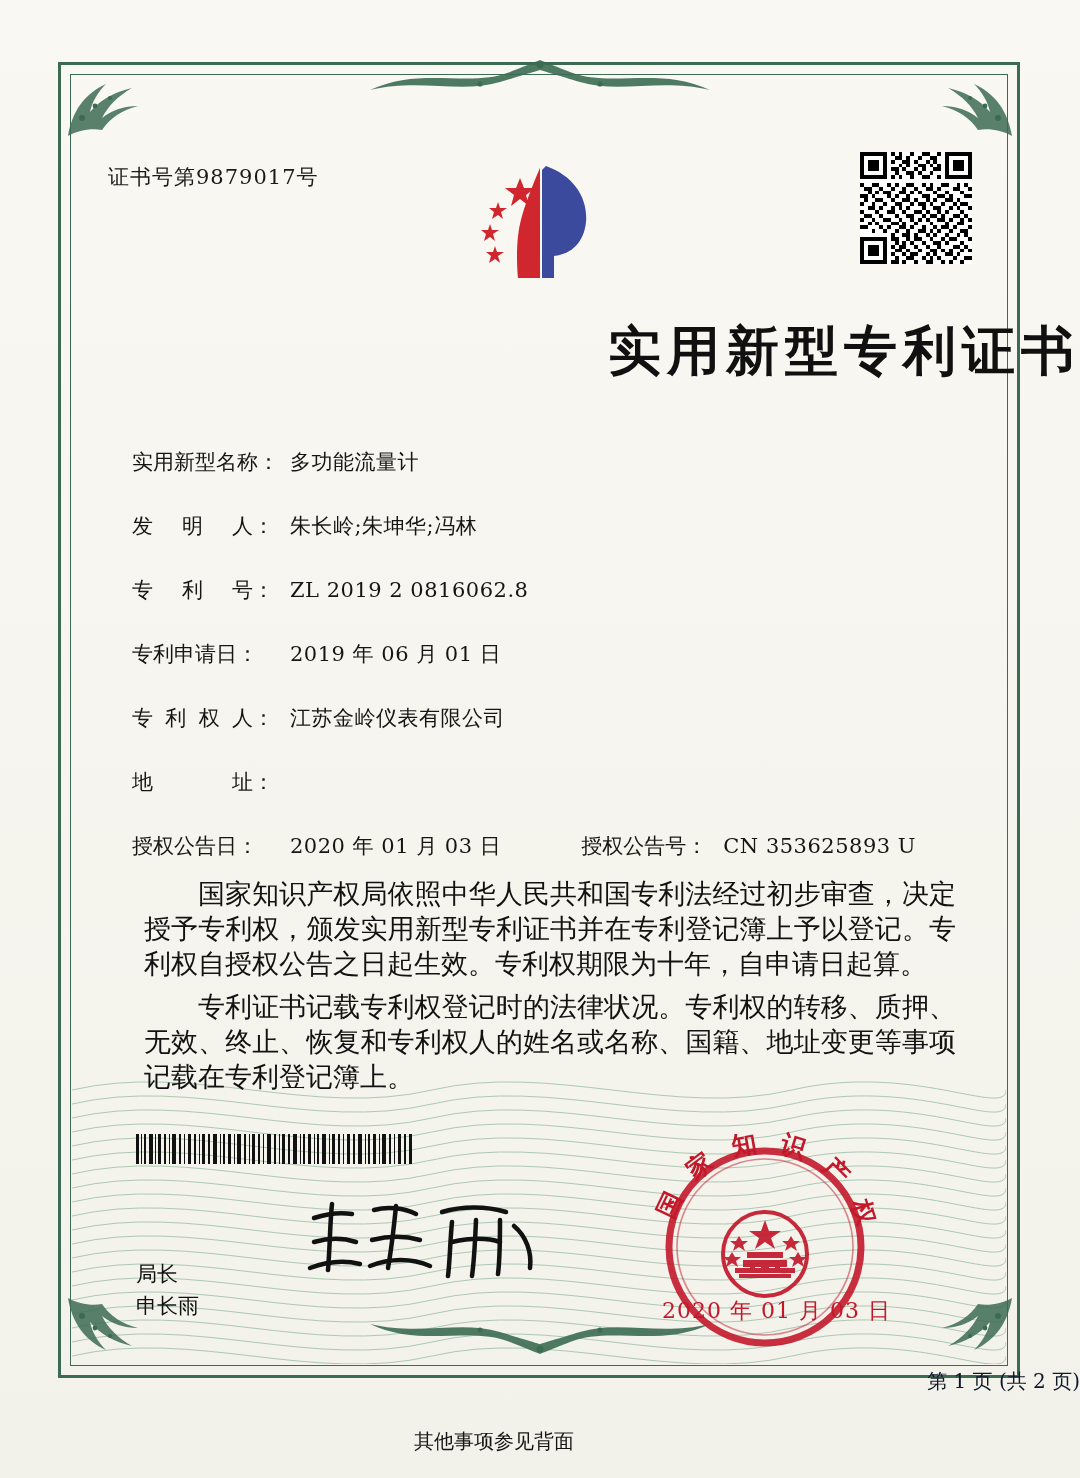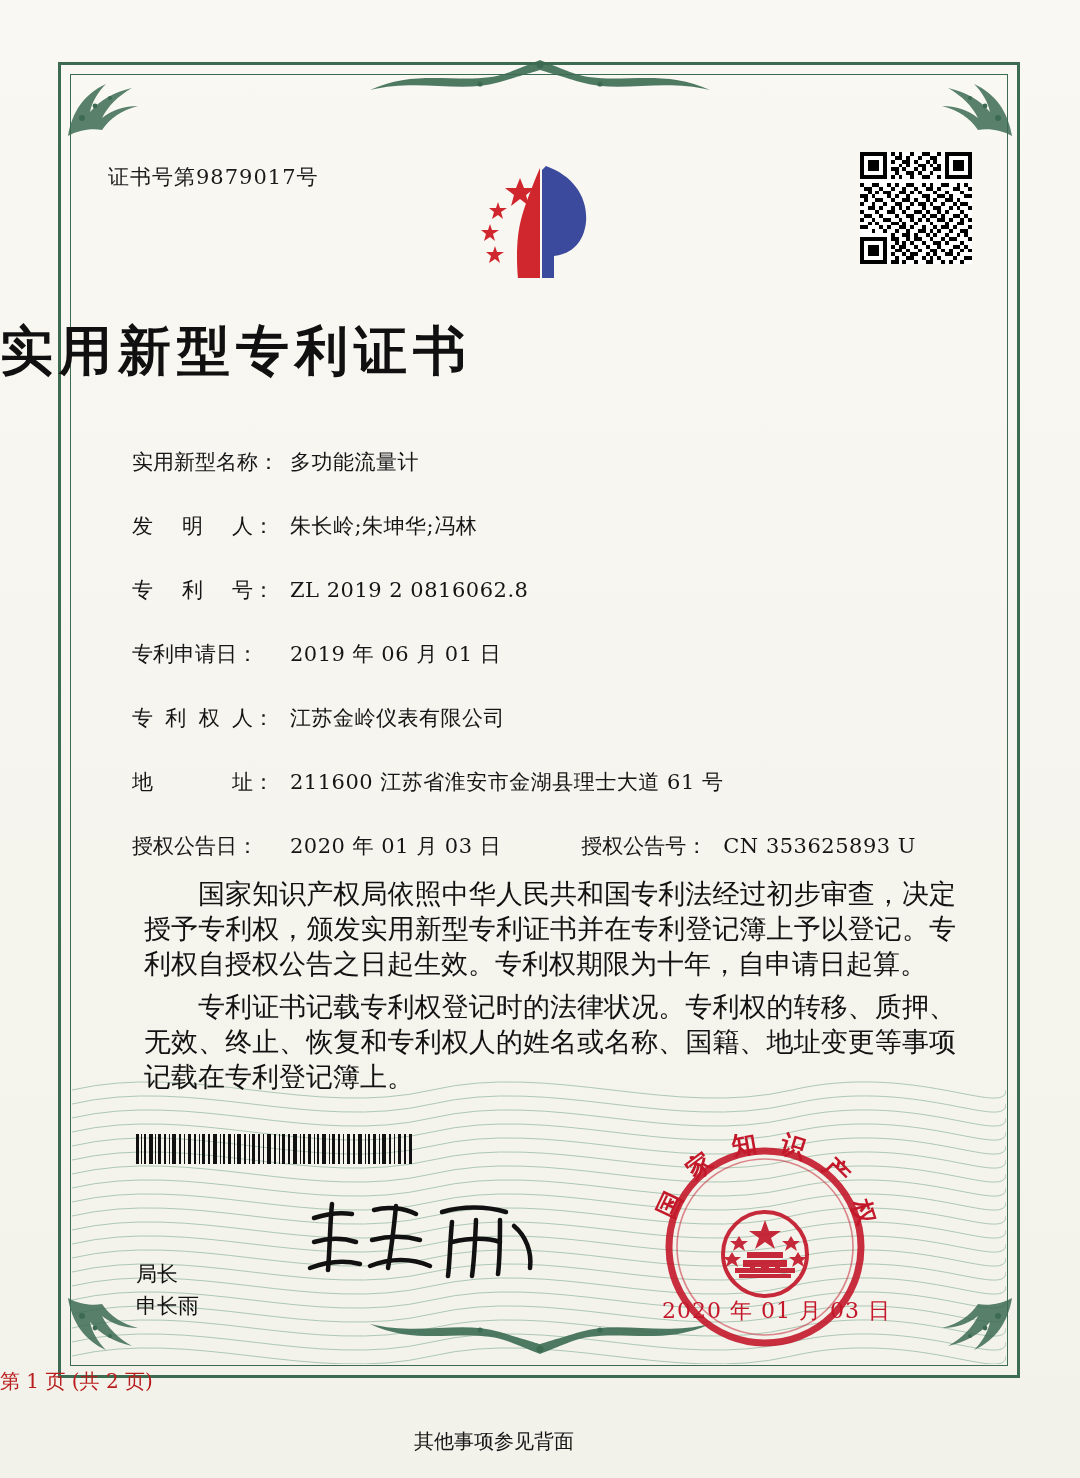--- a/index.html
+++ b/index.html
@@ -108,21 +108,21 @@
     background: #ffffff;
   }
   .qr svg { width: 100%; height: 100%; display: block; }
 
   
   .title {
     position: absolute;
     left: 0;
     top: 316px;
     width: 1080px;
-    text-align: left;
+    text-align: right;
     font-size: 53px;
     font-weight: bold;
     letter-spacing: 6px;
     color: #101010;
     font-family: "DejaVu Serif", "Liberation Serif", serif;
   }
 
   
   .fields {
     position: absolute;
@@ -225,23 +225,23 @@
     font-family: "DejaVu Serif", "Liberation Serif", serif;
     letter-spacing: 1px;
   }
 
   
   .page-no {
     position: absolute;
     left: 0;
     top: 1368px;
     width: 1080px;
-    text-align: left;
+    text-align: right;
     font-size: 20px;
-    color: #b91c1c;
+    color: #0f172a;
     font-family: "DejaVu Serif", "Liberation Serif", serif;
   }
   .footnote {
     position: absolute;
     left: 0;
     top: 1428px;
     width: 988px;
     text-align: center;
     font-size: 20px;
     color: #141414;
@@ -633,21 +633,20 @@
         <span>权</span>
         <span>人：</span>
       </span>
       <span class="field-value">江苏金岭仪表有限公司</span>
     </div>
     <div class="field-row">
       <span class="field-label spread">
         <span>地</span>
         <span>址：</span>
       </span>
-      <span class="field-value">211600 江苏省淮安市金湖县理士大道 61 号</span>
     </div>
     <div class="field-row">
       <span class="field-label">授权公告日：</span>
       <span class="field-value">2020 年 01 月 03 日</span>
       <span class="second-label">授权公告号：</span>
       <span class="field-value">CN 353625893 U</span>
     </div>
   </div>
 
   <div class="paras">

